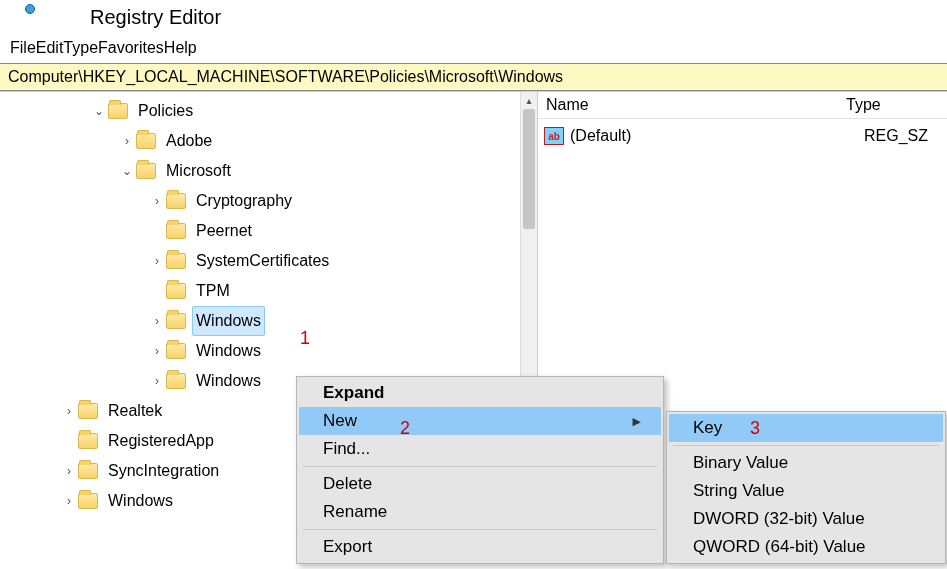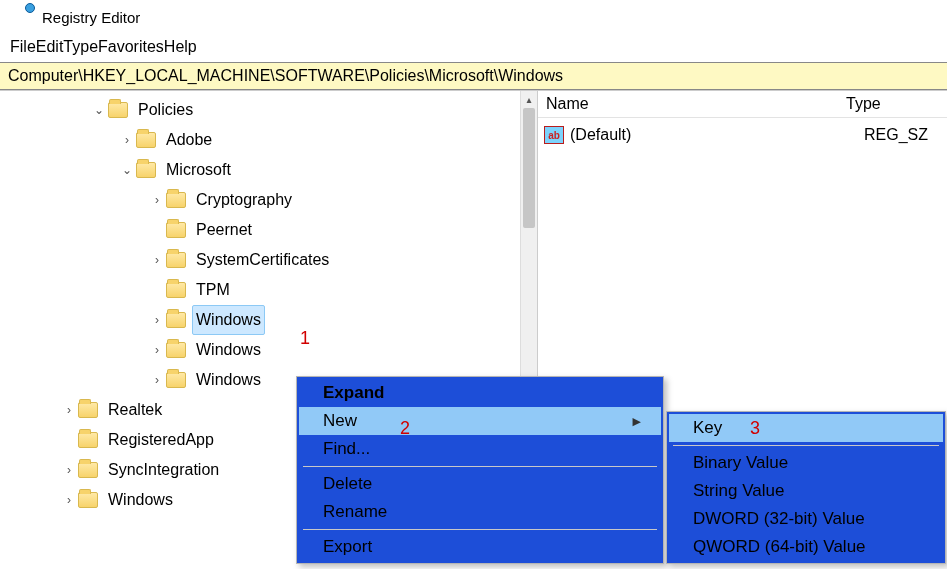--- a/index.html
+++ b/index.html
@@ -14,21 +14,22 @@
     overflow: hidden;
     position: relative;
   }
   .titlebar {
     display: flex;
     align-items: center;
     padding: 6px 10px;
     gap: 10px;
   }
   .titlebar .title {
-    font-size: 15px;
+    font-size: 20px;
+    margin-left: 48px;
   }
   .menubar {
     display: flex;
     padding: 4px 10px 6px 10px;
     font-size: 16px;
   }
   .menubar span { cursor: default; }
   .addrbar {
     border: 1px solid #888;
     border-left: none;
@@ -132,21 +133,21 @@
     width:20px;height:18px;
     border:1px solid #b91c1c;
     background:#7dd3fc;
     display:inline-flex;align-items:center;justify-content:center;
     font-size:10px;font-weight:bold;color:#c22;
     margin-right:6px;
   }
   .list-row .val-name{width:294px}
   .ctxmenu{
     position:absolute;
-    background:#1d4ed8;
+    background:#e5e5e5;
     border:1px solid #b5b5b5;
     box-shadow:3px 3px 6px rgba(0,0,0,.25);
     font-size:17px;
     padding:2px;
   }
   .ctxmenu .mi{
     padding:4px 20px 4px 24px;
     white-space:nowrap;
     display:flex;align-items:center;justify-content:space-between;
   }

